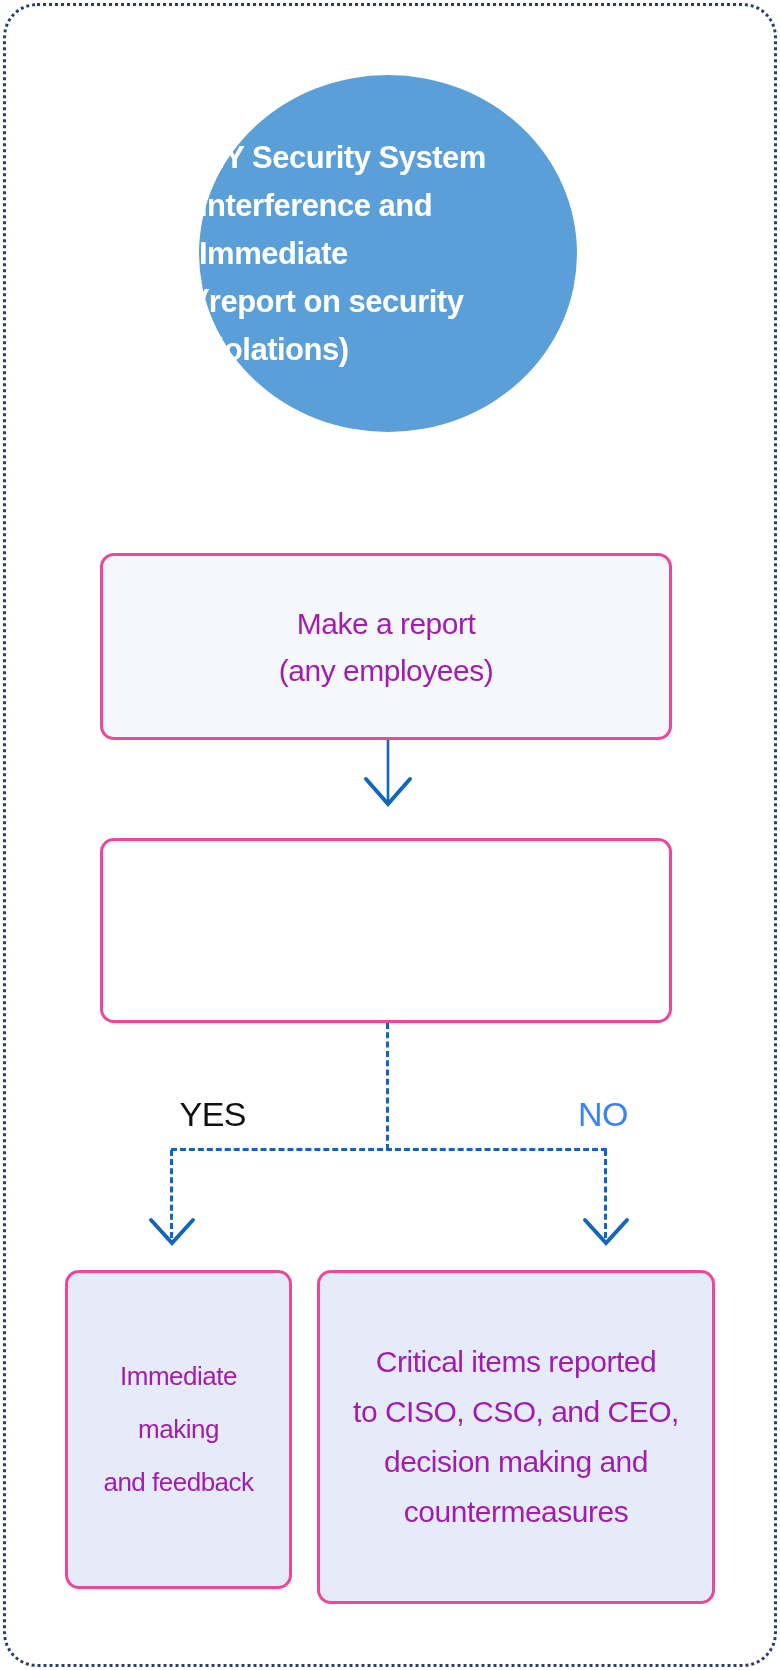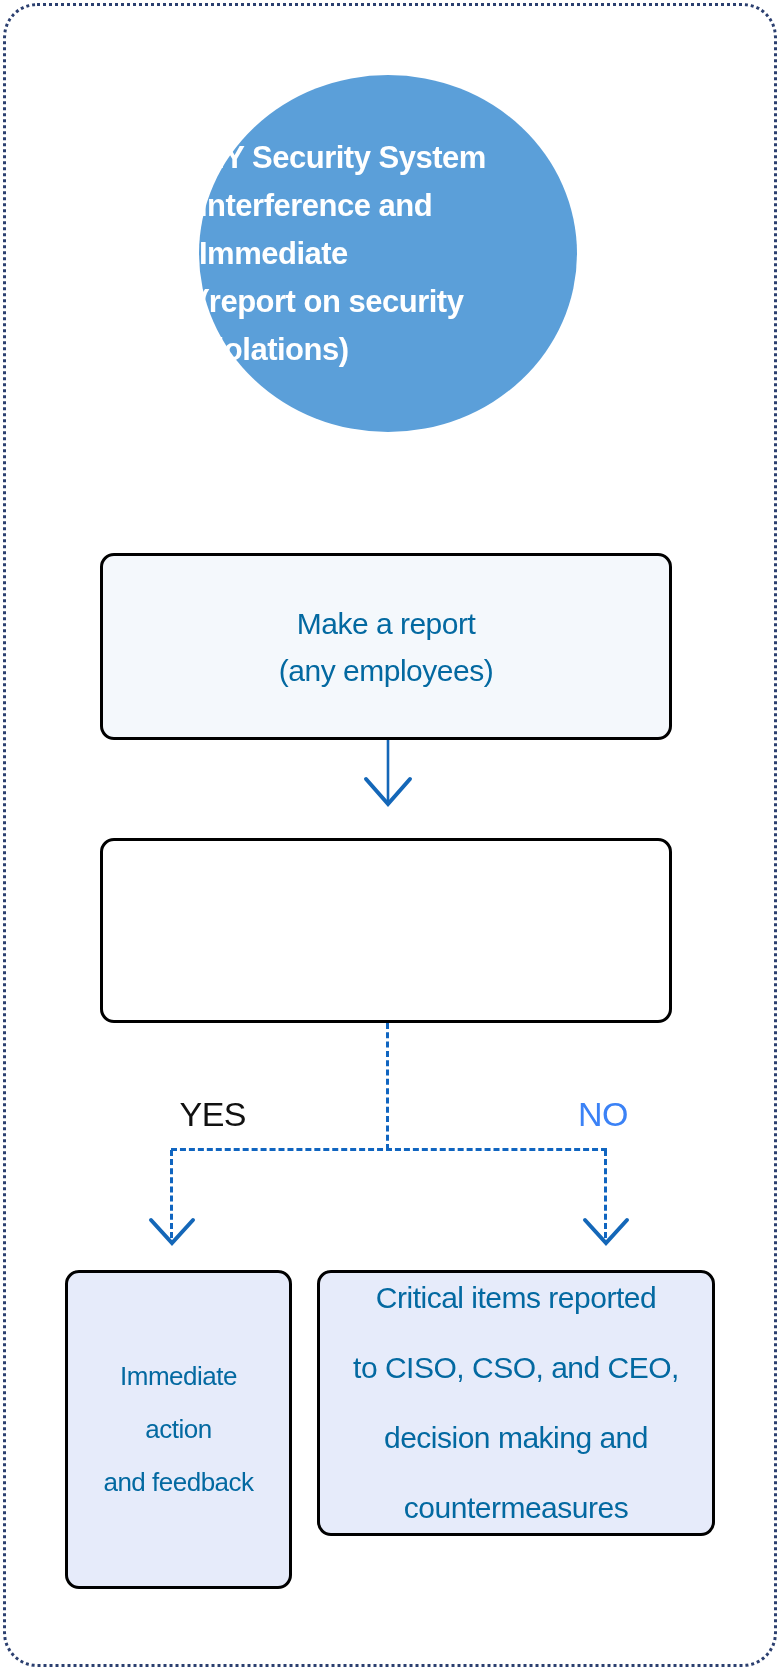--- a/index.html
+++ b/index.html
@@ -18,28 +18,28 @@
 
   .circle {
     position:absolute; left:199px; top:75px; width:378px; height:357px;
     background:#5b9fd9; border-radius:50%;
     display:flex; flex-direction:column; justify-content:center; align-items:flex-start;
     color:#ffffff; font-size:31px; font-weight:700; line-height:48px;
     text-align:center; letter-spacing:-0.5px;
   }
 
   .flowbox {
-    position:absolute; border:3px solid #000000; border-radius:14px;
+    position:absolute; border:3px solid #ec4899; border-radius:14px;
     display:flex; flex-direction:column; justify-content:center; align-items:center;
-    text-align:center; color:#0369a1; letter-spacing:-0.5px;
+    text-align:center; color:#a21caf; letter-spacing:-0.5px;
   }
   .box-report   { left:100px; top:553px;  width:572px; height:187px; background:#f4f8fc; font-size:30px; line-height:47px; }
   .box-received { left:100px; top:838px;  width:572px; height:185px; background:#ffffff; font-size:30px; line-height:47px; }
   .box-immediate{ left:65px;  top:1270px; width:227px; height:319px; background:#e6ebfa; font-size:26px; line-height:53px; }
-  .box-critical { left:317px; top:1270px; width:398px; height:266px; background:#e6ebfa; font-size:30px; line-height:50px;justify-content:space-between; }
+  .box-critical { left:317px; top:1270px; width:398px; height:334px; background:#e6ebfa; font-size:30px; line-height:50px; }
 
   .dash-v { position:absolute; width:0; border-left:3px dashed #1065c0; }
   .dash-h { position:absolute; height:0; border-top:3px dashed #1065c0; }
   .stem-center { left:386px; top:1023px; height:127px; }
   .branch-bar  { left:171px; top:1148px; width:436px; }
   .drop-left   { left:170px; top:1150px; height:88px; }
   .drop-right  { left:604px; top:1150px; height:88px; }
 
   .arrow-svg { position:absolute; }
 
@@ -88,21 +88,21 @@
   </svg>
   <svg class="arrow-svg" style="left:580px; top:1216px;" width="52" height="32" viewBox="0 0 52 32">
     <polyline points="5,4 26,27 47,4" fill="none" stroke="#1467b8" stroke-width="4" stroke-linecap="round"></polyline>
   </svg>
 
   <div class="branch-label label-yes">YES</div>
   <div class="branch-label label-no">NO</div>
 
   <div class="flowbox box-immediate">
     <div>Immediate</div>
-    <div>action</div>
+    <div>making</div>
     <div>and feedback</div>
   </div>
 
   <div class="flowbox box-critical">
     <div>Critical items reported</div>
     <div>to CISO, CSO, and CEO,</div>
     <div>decision making and</div>
     <div>countermeasures</div>
   </div>
 

